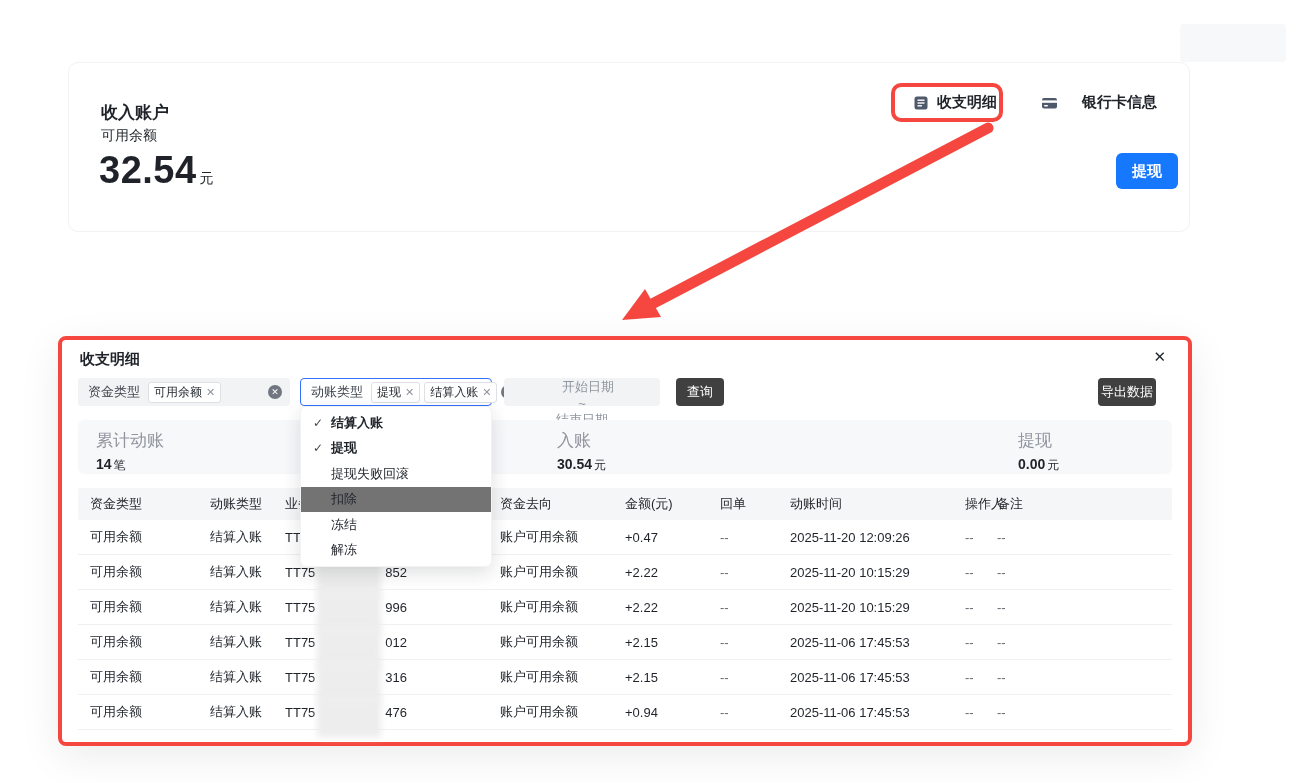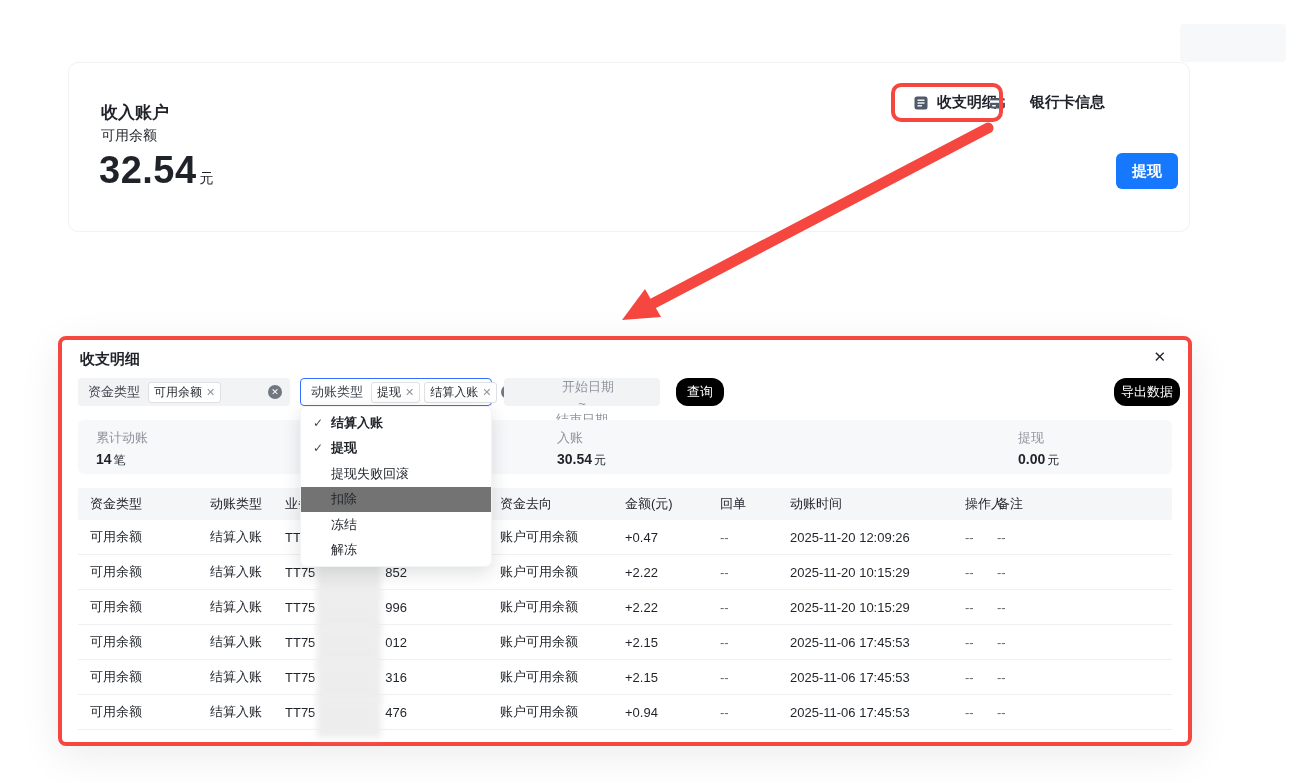--- a/index.html
+++ b/index.html
@@ -13,21 +13,21 @@
 
   
   .account-card { left:68px; top:62px; width:1122px; height:170px; background:#fff;
                   border:1px solid #f1f2f4; border-radius:10px; }
   .card-title { left:32px; top:20px; font-size:17px; font-weight:700;margin-top:18px; }
   .bal-label  { left:32px; top:64px; font-size:14px; }
   .bal-value  { left:30px; top:86px; font-size:38px; font-weight:700; letter-spacing:.5px; }
   .bal-unit   { font-size:14px; font-weight:400; margin-left:3px; }
   .header-action { display:flex; align-items:center; gap:8px; font-size:15px; font-weight:600; cursor:pointer; }
   #act-statement { left:844px; top:30px; }
-  #act-bank      { left:920px; top:30px;gap:24px; }
+  #act-bank      { left:972px; top:30px;gap:24px; }
   .withdraw-btn { left:1047px; top:90px; width:62px; height:36px; background:#1677ff; color:#fff;
                   border:none; border-radius:6px; font-size:15px; font-weight:600;
                   display:flex; align-items:center; justify-content:center; cursor:pointer;
                   font-family:inherit; }
 
   
   .ann-box { left:891px; top:83px; width:112px; height:39px; border:4px solid #f5473f; border-radius:10px; z-index:2; }
   .arrow-svg { left:0; top:0; width:1310px; height:783px; z-index:2; pointer-events:none; }
 
   
@@ -47,29 +47,29 @@
          padding:1px 5px; font-size:12px; color:#1f2329; margin-right:4px; gap:4px; white-space:nowrap; }
   .tag-x { color:#8f959e; font-size:11px; cursor:pointer; }
   .clear-ic { margin-left:auto; margin-right:8px; min-width:14px; height:14px; border-radius:50%;
               background:#707780; color:#fff; font-size:9px; display:flex; align-items:center;
               justify-content:center; cursor:pointer; }
   .date-sep { margin:0 10px; }
   .date-text { white-space:nowrap; }
   #date-start { margin-left:12px; }
   .cal-ic { margin-left:auto; margin-right:9px; display:flex; }
 
-  .btn { background:#000000; color:#fff; border:none; border-radius:12px; font-size:13px; height:28px;
+  .btn { background:#404040; color:#fff; border:none; border-radius:4px; font-size:13px; height:28px;
          display:flex; align-items:center; justify-content:center; cursor:pointer; font-family:Liberation Mono, monospace; }
   #btn-query  { left:614px; top:38px; width:48px; }
-  #btn-export { right:8px; top:38px; width:66px; }
+  #btn-export { right:32px; top:38px; width:58px; }
 
   .summary { left:16px; right:16px; top:80px; height:54px; background:#f7f8fa; border-radius:6px; }
   .sum-item { position:absolute; top:9px; }
   #sum-0 { left:18px; } #sum-1 { left:479px; } #sum-2 { left:940px; }
-  .sum-label { font-size:13px; color:#8f959e; }
+  .sum-label { font-size:17px; color:#8f959e; }
   .sum-val { font-size:14px; font-weight:700; margin-top:4px; }
   .sum-unit { font-size:12px; font-weight:400; margin-left:2px; }
 
   .thead { left:16px; right:16px; top:148px; height:32px; background:#f5f6f7; border-radius:2px; }
   .th, .tc { position:absolute; top:50%; transform:translateY(-50%); font-size:13px; color:#1f2329; white-space:nowrap; }
   .c1{left:12px} .c2{left:132px} .c3{left:207px} .c4{left:422px} .c5{left:547px}
   .c6{left:642px} .c7{left:712px} .c8{left:887px} .c9{left:919px}
   .tbody { left:16px; right:16px; top:180px; }
   .trow { position:relative; height:35px; border-bottom:1px solid #eef0f2; }
   .muted { color:#646a73; }

